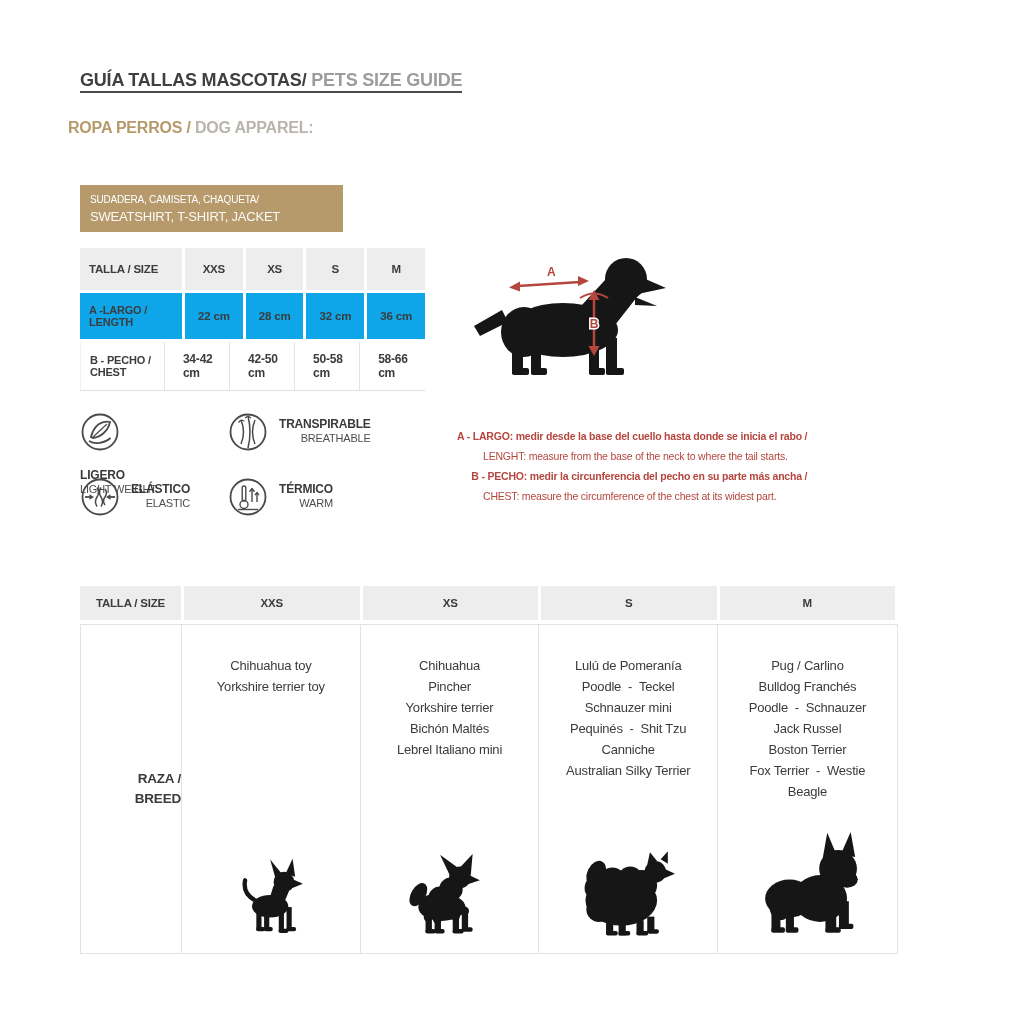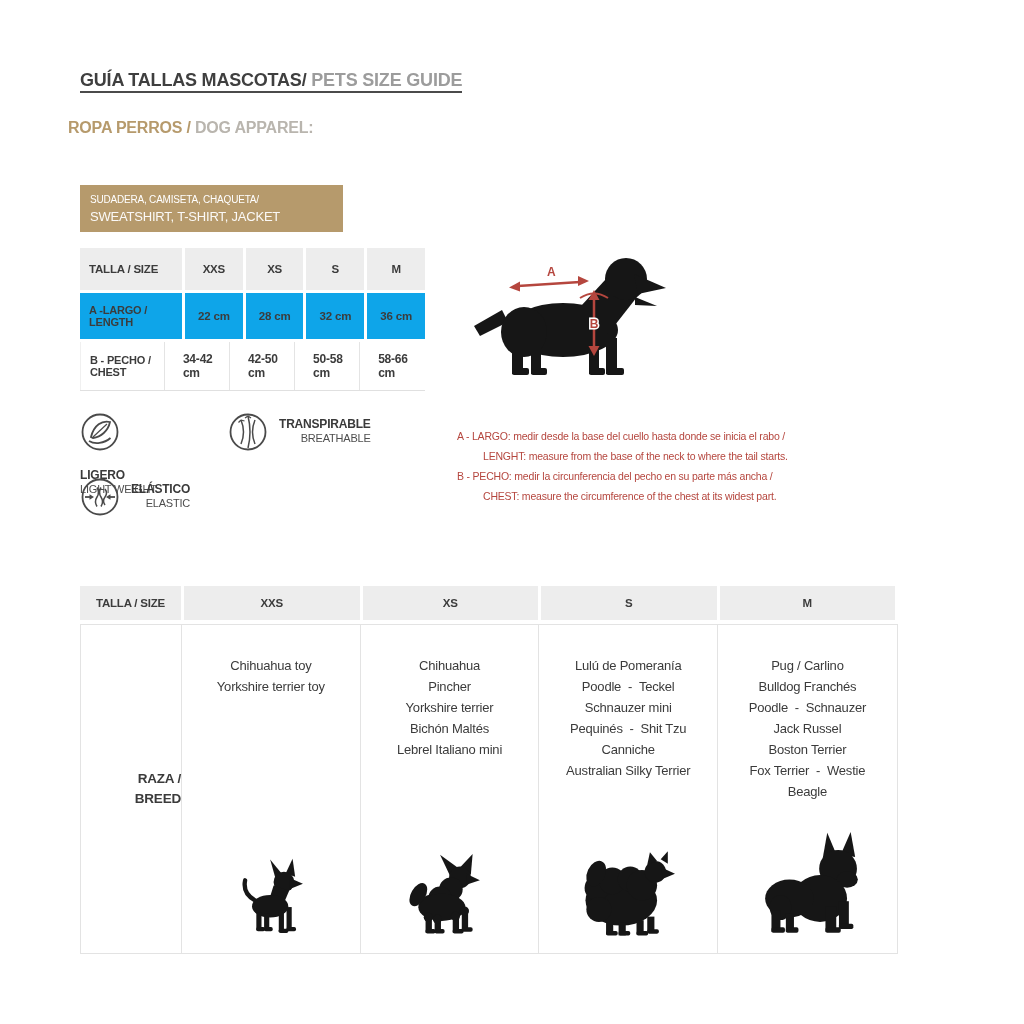--- a/index.html
+++ b/index.html
@@ -36,21 +36,21 @@
   .st-rowA .st-c0,.st-rowB .st-c0{font-size:11px;}
   
   .measure-dog{position:absolute;left:468px;top:246px;}
   
   .feature{position:absolute;display:flex;gap:11px;align-items:flex-start;}
   .feature svg{flex:0 0 auto;}
   .f-title{font-size:12px;font-weight:bold;color:#3a3a3a;line-height:14px;padding-top:5px;}
   .f-sub{font-size:11px;color:#4d4d4d;line-height:14px;text-align:right;}
   
   .notes{position:absolute;left:457px;top:426px;color:#b5463e;}
-  .note-es{font-size:10.5px;font-weight:normal;line-height:20px;white-space:nowrap;}
+  .note-es{font-size:10.5px;font-weight:bold;line-height:20px;white-space:nowrap;text-align:right;}
   .note-en{font-size:10.5px;font-weight:normal;line-height:20px;padding-left:26px;white-space:nowrap;}
   
   .breed-table{position:absolute;left:80px;top:586px;width:818px;}
   .bt-head{display:flex;gap:3px;height:34px;}
   .bt-hcell{box-sizing:border-box;background:#ededed;display:flex;align-items:center;justify-content:center;
     font-size:11.5px;font-weight:bold;color:#3c3c3c;}
   .bt-h0{width:101px;}
   .bt-h{width:175.5px;}
   .bt-body{display:flex;margin-top:4px;height:330px;border:1px solid #e3e3e3;box-sizing:border-box;background:#fff;}
   .bt-col{box-sizing:border-box;position:relative;border-right:1px solid #e3e3e3;text-align:center;padding-top:30px;}
@@ -175,20 +175,36 @@
       <line x1="35" y1="20" x2="29" y2="20"></line>
       <polygon points="14,20 9.5,17.3 9.5,22.7" fill="#4a4a4a" stroke="none"></polygon>
       <polygon points="26,20 30.5,17.3 30.5,22.7" fill="#4a4a4a" stroke="none"></polygon>
     </svg>
     <div>
       <div class="f-title">ELÁSTICO</div>
       <div class="f-sub">ELASTIC</div>
     </div>
   </div>
 
+  <div class="feature" style="left:228px;top:477px;">
+    <svg width="40" height="40" viewBox="0 0 40 40" fill="none" stroke="#4a4a4a" stroke-width="1.8">
+      <circle cx="20" cy="20" r="17.5"></circle>
+      <rect x="14.2" y="9" width="3.6" height="15" rx="1.8" stroke-width="1.4"></rect>
+      <circle cx="16" cy="27.5" r="4" stroke-width="1.4"></circle>
+      <line x1="24" y1="25" x2="24" y2="13" stroke-width="1.4"></line>
+      <path d="M24,11.5 l-2.5,3.2 M24,11.5 l2.5,3.2" stroke-width="1.4"></path>
+      <line x1="29" y1="25" x2="29" y2="17" stroke-width="1.4"></line>
+      <path d="M29,15.5 l-2,2.6 M29,15.5 l2,2.6" stroke-width="1.4"></path>
+      <line x1="10" y1="32.5" x2="30" y2="32.5" stroke-width="1.4"></line>
+    </svg>
+    <div>
+      <div class="f-title">TÉRMICO</div>
+      <div class="f-sub">WARM</div>
+    </div>
+  </div>
 
   <div class="notes">
     <div class="note-es">A - LARGO: medir desde la base del cuello hasta donde se inicia el rabo /</div>
     <div class="note-en">LENGHT: measure from the base of the neck to where the tail starts.</div>
     <div class="note-es">B - PECHO: medir la circunferencia del pecho en su parte más ancha /</div>
     <div class="note-en">CHEST: measure the circumference of the chest at its widest part.</div>
   </div>
 
   <div class="breed-table">
     <div class="bt-head">

